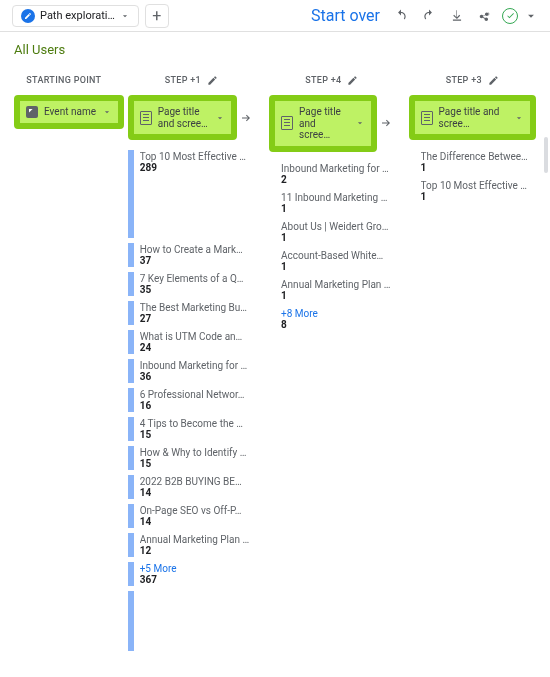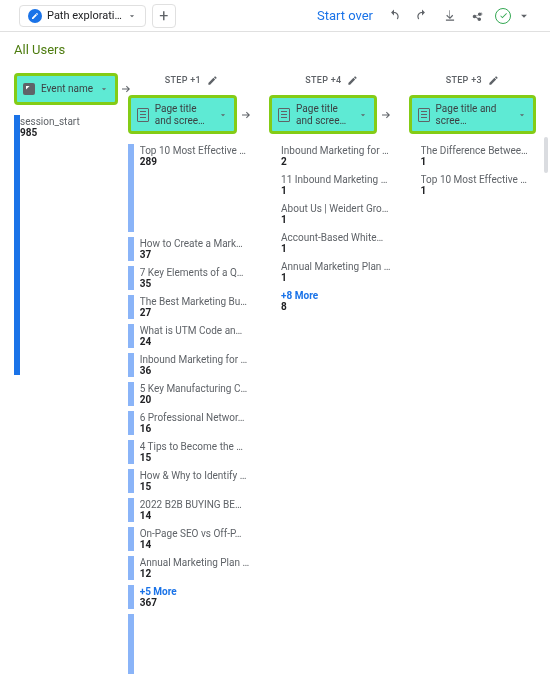--- a/index.html
+++ b/index.html
@@ -1,58 +1,58 @@
 <!DOCTYPE html>
 <html><head>
 <meta charset="utf-8">
 <style>
 * { box-sizing: border-box; margin: 0; padding: 0; font-family: Roboto, Arial, sans-serif; }
 body { width: 550px; height: 677px; background: #fff; color: #202124; font-size: 11px; overflow: hidden; }
-.toolbar { height: 32px; display: flex; align-items: center; padding: 0 19px; border-bottom: 1px solid #e0e0e0; gap: 6px; }
+.toolbar { height: 32px; display: flex; align-items: center; padding: 0 12px; border-bottom: 1px solid #e0e0e0; gap: 6px; }
 .tab-chip { display: flex; align-items: center; gap: 5px; padding: 3px 8px; border: 1px solid #e0e0e0; border-radius: 4px; font-size: 11px; cursor: pointer; }
 .tab-icon { width: 14px; height: 14px; background: #1a73e8; border-radius: 50%; display: flex; align-items: center; justify-content: center; }
 .tab-icon svg { width: 8px; height: 8px; fill: #fff; }
 .tab-add { width: 24px; height: 24px; display: flex; align-items: center; justify-content: center; color: #5f6368; cursor: pointer; font-size: 16px; border: 1px solid #e0e0e0; border-radius: 4px; }
 .toolbar-spacer { flex: 1; }
-.start-over { color: #1a73e8; font-size: 13px; cursor: pointer; margin-right: 4px; }
+.start-over { color: #1a73e8; font-size: 16px; cursor: pointer; margin-right: 4px; }
 .tbtn { width: 22px; height: 22px; display: flex; align-items: center; justify-content: center; color: #5f6368; cursor: pointer; }
 .tbtn svg { width: 14px; height: 14px; fill: currentColor; }
 .status { width: 16px; height: 16px; border: 1.5px solid #34a853; border-radius: 50%; display: flex; align-items: center; justify-content: center; }
 .status svg { width: 9px; height: 9px; fill: #34a853; }
 .header { padding: 10px 14px 12px; font-size: 13px; color: #4d7c0f; }
 .canvas { position: relative; padding: 0 14px; }
 .cols { display: flex; gap: 14px; }
 .col { min-width: 0; }
 .col0 { width: 108px; }
 .col1 { width: 138px; }
 .col2 { width: 136px; }
 .col3 { width: 138px; }
 .col-head { display: flex; align-items: center; justify-content: center; gap: 6px; height: 22px; color: #5f6368; font-size: 9px; letter-spacing: 0.3px; font-weight: 500; }
 .col-head .pencil { width: 11px; height: 11px; fill: #5f6368; cursor: pointer; }
 .selector-row { display: flex; align-items: center; margin-top: 4px; }
-.selector { flex: 1; display: flex; align-items: center; gap: 6px; border: 3px solid #84cc16; border-radius: 4px; padding: 5px 6px; background: #5eead4; cursor: pointer; min-height: 32px; }
+.selector { flex: 1; display: flex; align-items: center; gap: 6px; border: 6px solid #84cc16; border-radius: 4px; padding: 5px 6px; background: #bef264; cursor: pointer; min-height: 32px; }
 .selector .sel-icon { width: 12px; height: 12px; background: #5f6368; border-radius: 2px; flex-shrink: 0; position: relative; }
 .selector .sel-icon::after { content: ""; position: absolute; inset: 3px; background: #fff; clip-path: polygon(0 0, 60% 0, 0 60%); }
 .selector .sel-page { width: 12px; height: 14px; border: 1.2px solid #5f6368; border-radius: 1px; flex-shrink: 0; position: relative; }
 .selector .sel-page::after { content: ""; position: absolute; top: 2px; left: 2px; right: 2px; height: 1px; background: #5f6368; box-shadow: 0 3px 0 #5f6368, 0 6px 0 #5f6368; }
 .selector-label { flex: 1; font-size: 10px; color: #3c4043; line-height: 1.15; white-space: normal; overflow: hidden; }
 .selector-label.single { white-space: nowrap; }
 .chev { width: 10px; height: 10px; fill: #5f6368; flex-shrink: 0; }
 .arrow { width: 14px; display: flex; align-items: center; justify-content: center; color: #5f6368; margin: 0 2px; }
 .arrow svg { width: 12px; height: 12px; fill: currentColor; }
 .nodes { margin-top: 10px; }
 .node { display: flex; margin-bottom: 5px; }
 .node-bar { width: 6px; background: #8ab4f8; margin-right: 6px; flex-shrink: 0; align-self: stretch; min-height: 20px; }
 .node-text { flex: 1; min-width: 0; padding: 1px 0; }
 .node-label { font-size: 10px; color: #5f6368; white-space: nowrap; overflow: hidden; text-overflow: ellipsis; }
 .node-value { font-size: 10px; color: #202124; font-weight: 700; }
 .start-bar { width: 6px; background: #1a73e8; height: 260px; margin-top: 0; }
 .start-node { display: flex; }
 .dark-bar { width: 6px; background: #5f6368; margin-right: 6px; flex-shrink: 0; align-self: stretch; min-height: 20px; }
-.more-link { color: #1a73e8; font-weight: 700; }
+.more-link { color: #1a73e8; font-weight: 400; }
 .tall-bar { width: 6px; background: #8ab4f8; height: 60px; margin-top: 4px; margin-left: 0; }
 .scroll-ind { position: absolute; right: 2px; top: 68px; width: 4px; height: 36px; background: #dadce0; border-radius: 2px; }
 </style>
 </head>
 <body>
 
 <div class="toolbar">
   <div class="tab-chip">
     <span class="tab-icon">
       <svg viewBox="0 0 24 24">
@@ -101,43 +101,37 @@
 
 <div class="header">
   <span>All Users</span>
 </div>
 
 <div class="canvas">
   <div class="scroll-ind"></div>
   <div class="cols">
 
     <div class="col col0">
+      <div class="col-head">
+          <span>STARTING POINT</span>
+        </div>
       <div class="selector-row">
         <div class="selector">
           <span class="sel-icon"></span>
           <span class="selector-label single">Event name</span>
           <svg class="chev" viewBox="0 0 24 24">
               <path d="M7 10l5 5 5-5z"></path>
             </svg>
         </div>
         <span class="arrow">
             <svg viewBox="0 0 24 24">
               <path d="M4 11h12l-4-4 1.41-1.41L20 12l-6.59 6.41L12 17l4-4H4z"></path>
             </svg>
           </span>
       </div>
-      <div class="nodes">
-        <div class="start-node">
-          <div class="start-bar"></div>
-          <div class="node-text">
-            <div class="node-label">session_start</div>
-            <div class="node-value">985</div>
-          </div>
-        </div>
-      </div>
     </div>
 
     <div class="col col1">
       <div class="col-head">
         <span>STEP +1</span>
         <svg class="pencil" viewBox="0 0 24 24">
             <path d="M3 17.25V21h3.75L17.81 9.94l-3.75-3.75L3 17.25zM20.71 7.04a1 1 0 0 0 0-1.41l-2.34-2.34a1 1 0 0 0-1.41 0l-1.83 1.83 3.75 3.75 1.83-1.83z"></path>
           </svg>
       </div>
       <div class="selector-row">
@@ -193,27 +187,20 @@
           <div class="node">
             <div class="node-bar"></div>
             <div class="node-text">
               <div class="node-label">Inbound Marketing for …</div>
               <div class="node-value">36</div>
             </div>
           </div>
           <div class="node">
             <div class="node-bar"></div>
             <div class="node-text">
-              <div class="node-label">5 Key Manufacturing C…</div>
-              <div class="node-value">20</div>
-            </div>
-          </div>
-          <div class="node">
-            <div class="node-bar"></div>
-            <div class="node-text">
               <div class="node-label">6 Professional Networ…</div>
               <div class="node-value">16</div>
             </div>
           </div>
           <div class="node">
             <div class="node-bar"></div>
             <div class="node-text">
               <div class="node-label">4 Tips to Become the …</div>
               <div class="node-value">15</div>
             </div>

